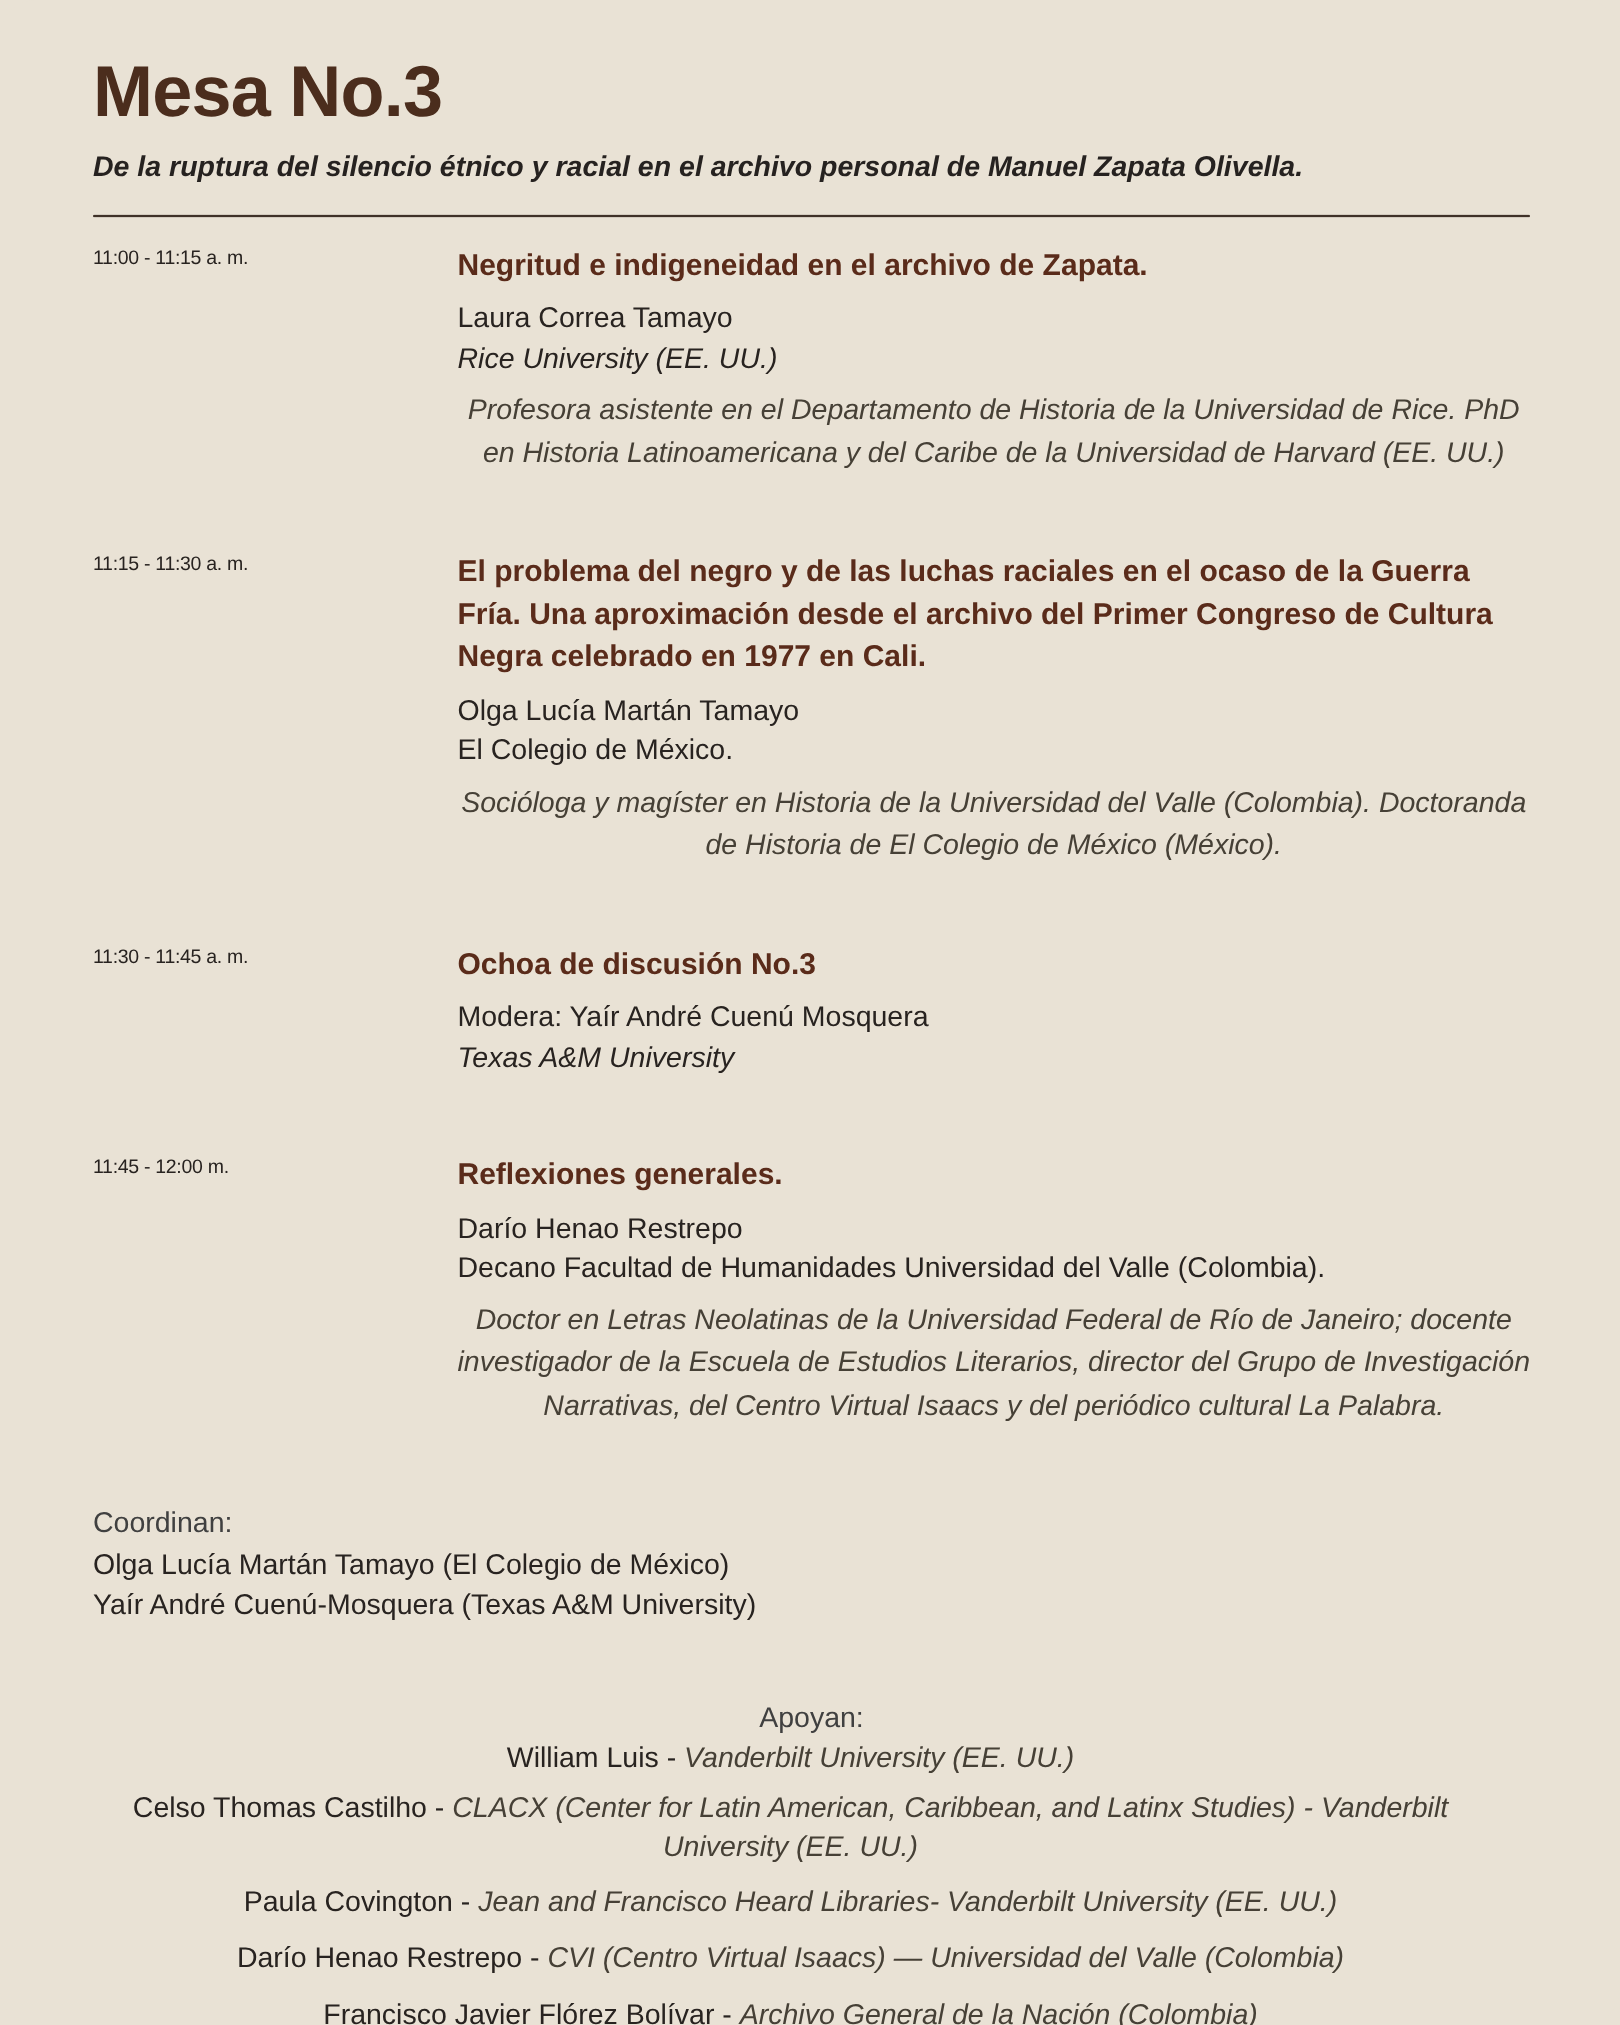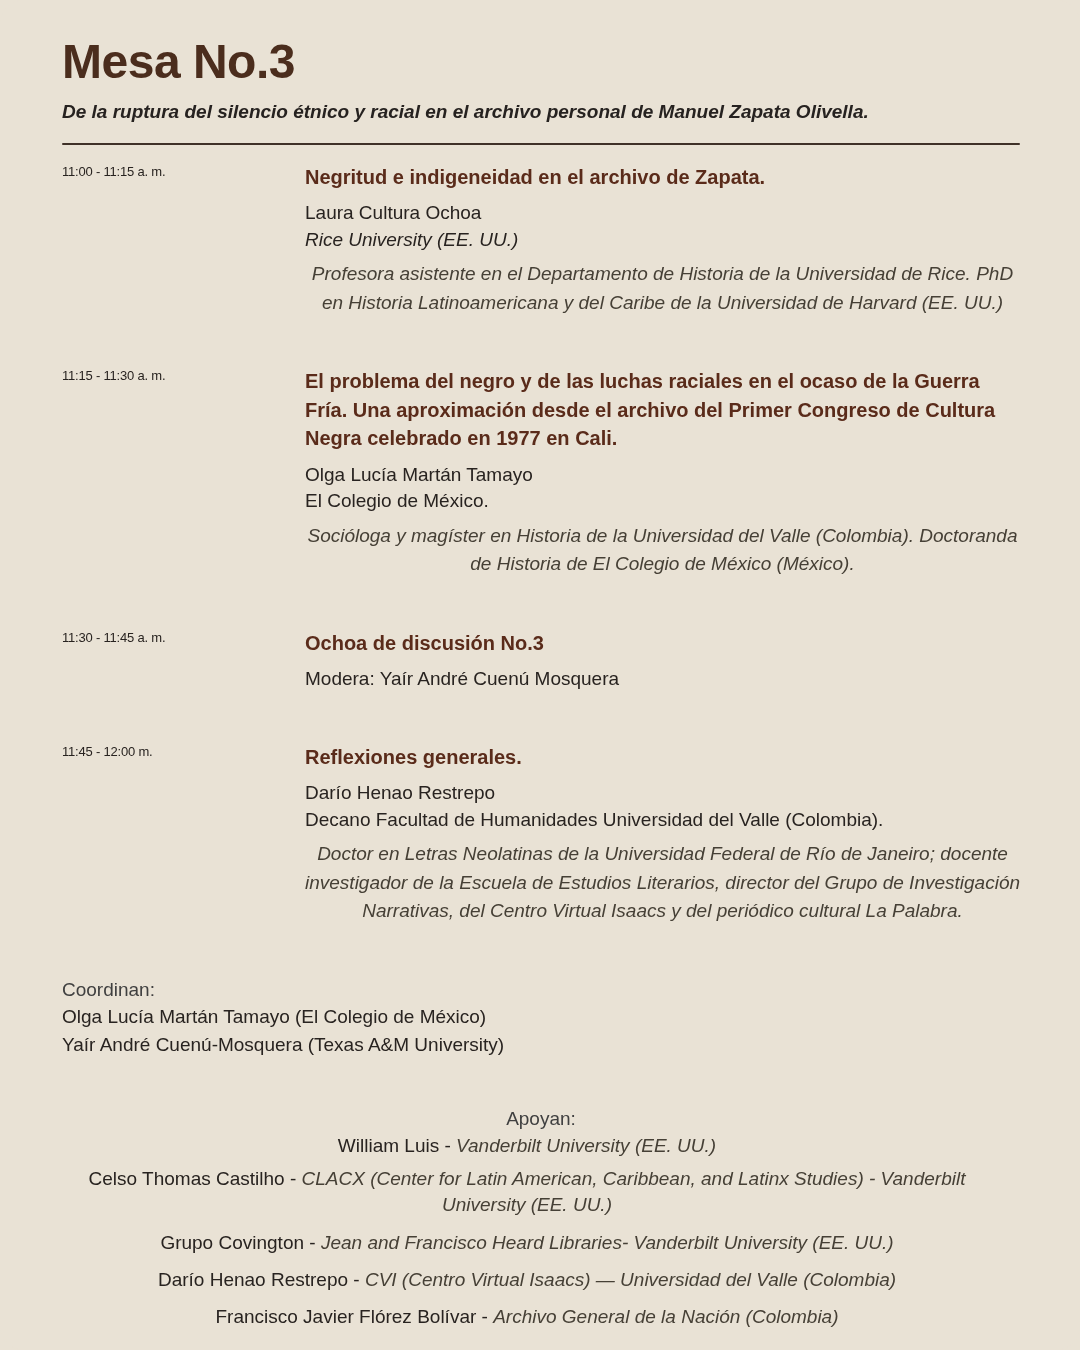--- a/index.html
+++ b/index.html
@@ -103,41 +103,42 @@
   <h1 class="page-title">Mesa No.3</h1>
   <div class="page-subtitle">De la ruptura del silencio étnico y racial en el archivo personal de Manuel Zapata Olivella.</div>
   <hr class="divider">
 
   <div class="sessions">
 
     <div class="session">
       <div class="session-time">11:00 - 11:15 a. m.</div>
       <div class="session-content">
         <div class="session-title">Negritud e indigeneidad en el archivo de Zapata.</div>
-        <div class="session-line">Laura Cultura Ochoa</div>
+        <div class="session-line">Laura Correa Tamayo</div>
         <div class="session-line italic">Rice University (EE. UU.)</div>
         <div class="session-bio">Profesora asistente en el Departamento de Historia de la Universidad de Rice. PhD en Historia Latinoamericana y del Caribe de la Universidad de Harvard (EE. UU.)</div>
       </div>
     </div>
 
     <div class="session">
       <div class="session-time">11:15 - 11:30 a. m.</div>
       <div class="session-content">
         <div class="session-title">El problema del negro y de las luchas raciales en el ocaso de la Guerra Fría. Una aproximación desde el archivo del Primer Congreso de Cultura Negra celebrado en 1977 en Cali.</div>
         <div class="session-line">Olga Lucía Martán Tamayo</div>
         <div class="session-line">El Colegio de México.</div>
         <div class="session-bio">Socióloga y magíster en Historia de la Universidad del Valle (Colombia). Doctoranda de Historia de El Colegio de México (México).</div>
       </div>
     </div>
 
     <div class="session">
       <div class="session-time">11:30 - 11:45 a. m.</div>
       <div class="session-content">
         <div class="session-title">Ochoa de discusión No.3</div>
         <div class="session-line">Modera: Yaír André Cuenú Mosquera</div>
+        <div class="session-line italic">Texas A&amp;M University</div>
       </div>
     </div>
 
     <div class="session">
       <div class="session-time">11:45 - 12:00 m.</div>
       <div class="session-content">
         <div class="session-title">Reflexiones generales.</div>
         <div class="session-line">Darío Henao Restrepo</div>
         <div class="session-line">Decano Facultad de Humanidades Universidad del Valle (Colombia).</div>
         <div class="session-bio">Doctor en Letras Neolatinas de la Universidad Federal de Río de Janeiro; docente investigador de la Escuela de Estudios Literarios, director del Grupo de Investigación Narrativas, del Centro Virtual Isaacs y del periódico cultural La Palabra.</div>
@@ -152,20 +153,20 @@
     <div class="coordinator-item">Yaír André Cuenú-Mosquera (Texas A&amp;M University)</div>
   </div>
 
   <div class="supporters">
     <div class="block-heading">Apoyan:</div>
 
     <p class="supporter-item"><span>William Luis</span><span> - </span><span class="supporter-affiliation">Vanderbilt University (EE. UU.)</span></p>
 
     <p class="supporter-item"><span>Celso Thomas Castilho</span><span> - </span><span class="supporter-affiliation">CLACX (Center for Latin American, Caribbean, and Latinx Studies) - Vanderbilt University (EE. UU.)</span></p>
 
-    <p class="supporter-item"><span>Grupo Covington</span><span> - </span><span class="supporter-affiliation">Jean and Francisco Heard Libraries- Vanderbilt University (EE. UU.)</span></p>
+    <p class="supporter-item"><span>Paula Covington</span><span> - </span><span class="supporter-affiliation">Jean and Francisco Heard Libraries- Vanderbilt University (EE. UU.)</span></p>
 
     <p class="supporter-item"><span>Darío Henao Restrepo</span><span> - </span><span class="supporter-affiliation">CVI (Centro Virtual Isaacs) — Universidad del Valle (Colombia)</span></p>
 
     <p class="supporter-item"><span>Francisco Javier Flórez Bolívar</span><span> - </span><span class="supporter-affiliation">Archivo General de la Nación (Colombia)</span></p>
   </div>
 
 </div>
 
 </body></html>

